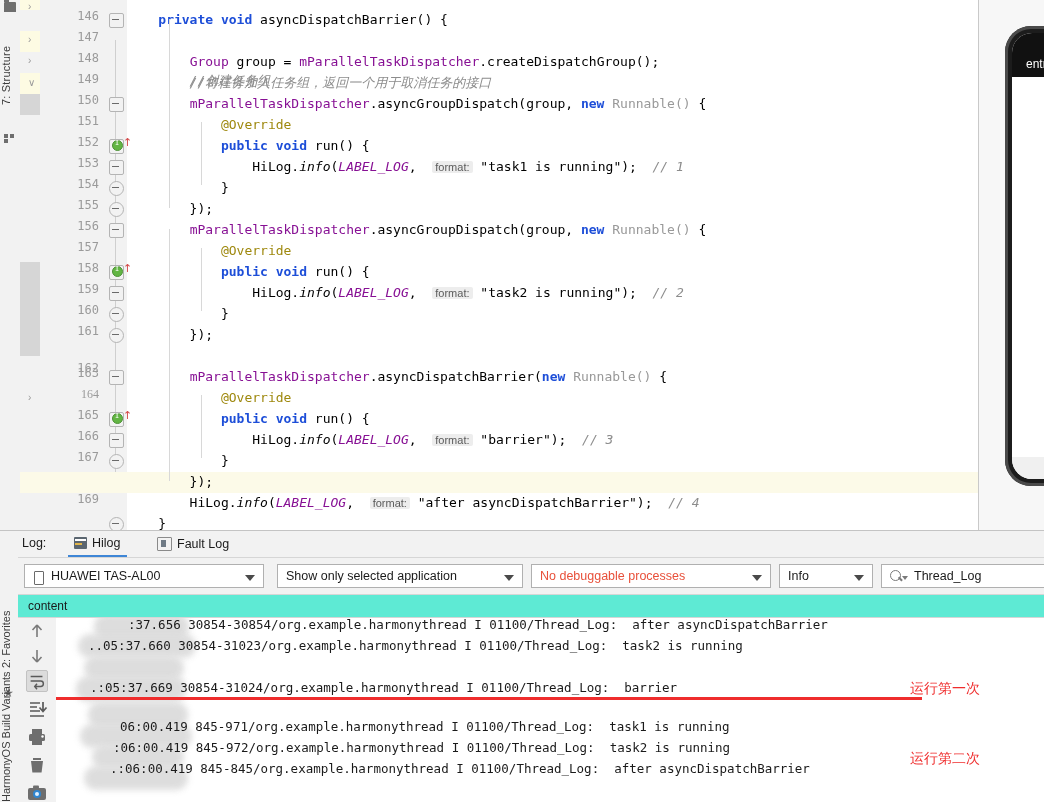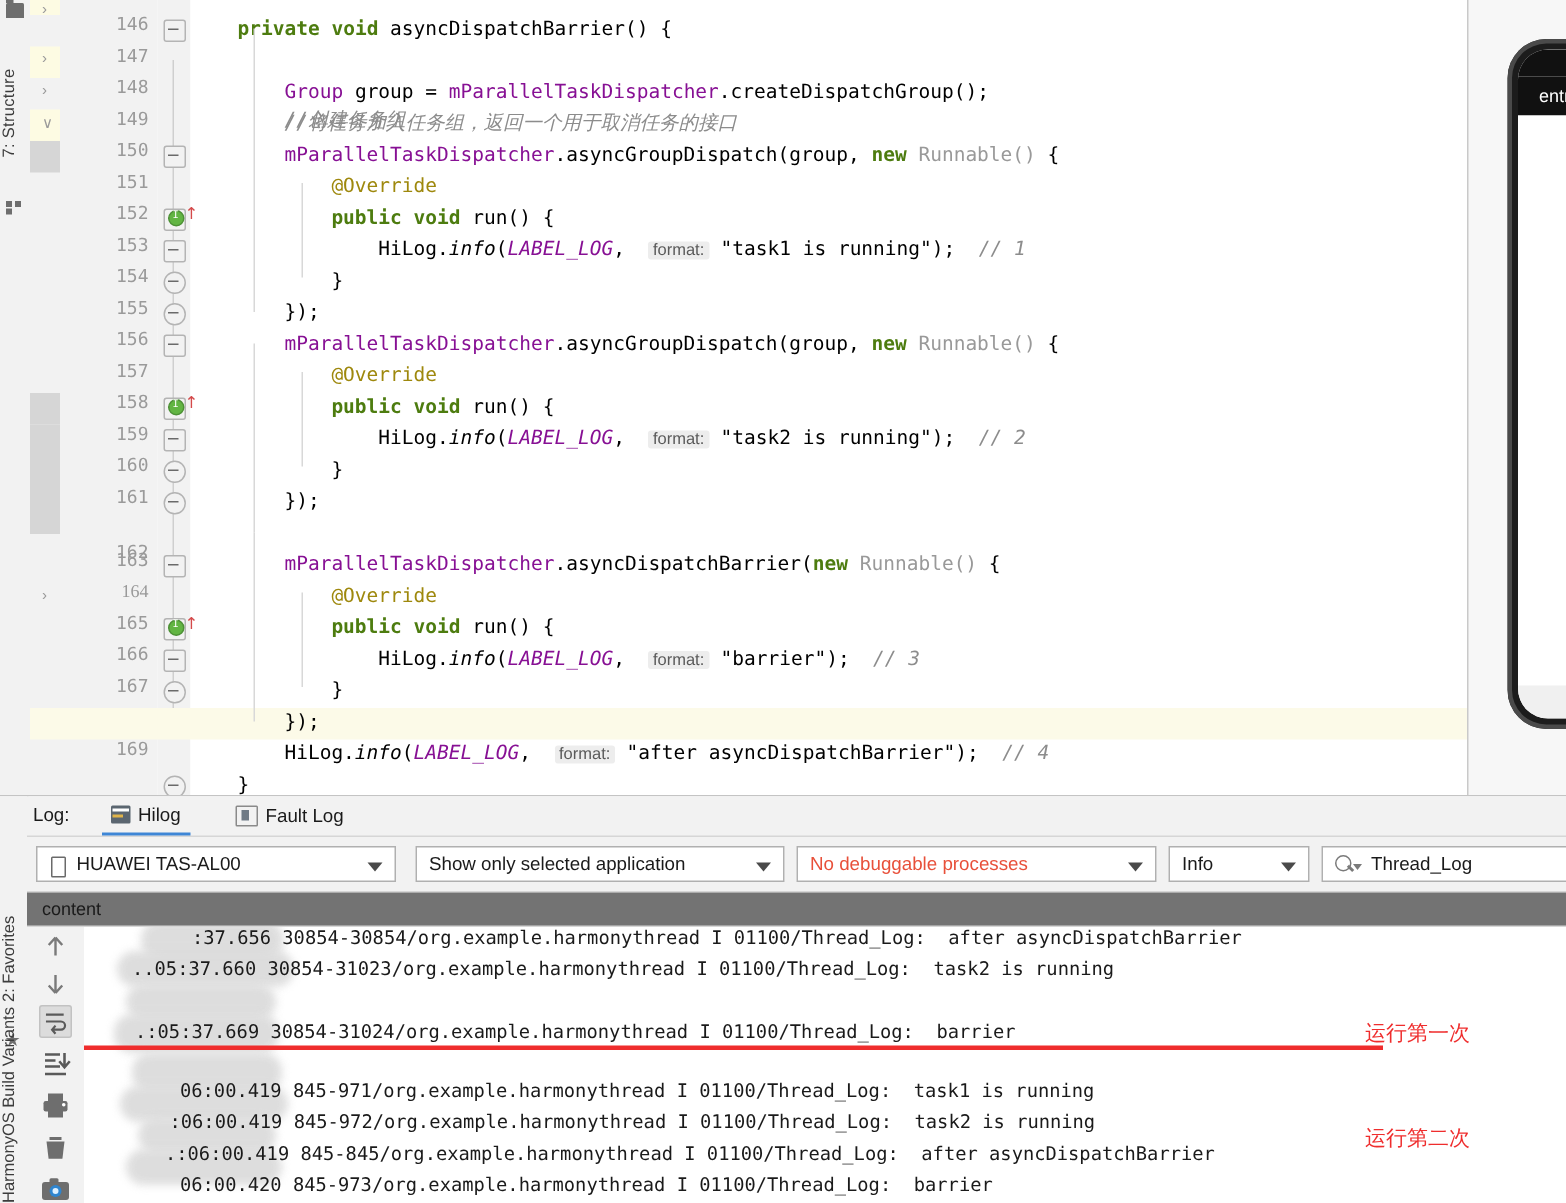--- a/index.html
+++ b/index.html
@@ -76,21 +76,21 @@
 
   .code{
     position:absolute;left:107px;top:0;right:0;height:530px;
     font-family:"DejaVu Sans Mono", monospace;font-size:13px;
     background:#fff;
   }
   .cl{position:absolute;left:0;white-space:pre;line-height:21px;height:21px;}
   .hl-line{position:absolute;left:-107px;right:0;height:21px;background:#fcfae8;z-index:0;}
   .indent-guide{position:absolute;width:1px;background:#d8d8d8;}
 
-  .k{color:#4d7c0f;font-weight:bold;}      
+  .k{color:#1d4ed8;font-weight:bold;}      
   .fieldv{color:#871094;}
   .cmt{color:#8c8c8c;font-style:italic;}
   .anno{color:#9e880d;}
   .grey{color:#999;}
   .ital{font-style:italic;}
   .hint{
     background:#ededed;color:#5a5a5a;font-size:11px;border-radius:2px;
     padding:0 3px;font-family:"Liberation Sans",sans-serif;
   }
 
@@ -182,21 +182,21 @@
     position:absolute;top:6px;height:24px;background:#fff;border:1px solid #b0b0b0;box-sizing:border-box;
   }
   .searchbox .mag{
     position:absolute;left:8px;top:5px;width:9px;height:9px;border:1.6px solid #7a7a7a;border-radius:50%;
   }
   .searchbox .mag:after{content:"";position:absolute;left:7px;top:7px;width:5px;height:1.6px;background:#7a7a7a;transform:rotate(45deg);}
   .searchbox .mcaret{position:absolute;left:20px;top:11px;width:0;height:0;border-left:3px solid transparent;border-right:3px solid transparent;border-top:4px solid #7a7a7a;}
   .searchbox .sv-txt{position:absolute;left:32px;top:4px;font-size:12.5px;color:#1a1a1a;}
 
   .colhdr{
-    position:absolute;left:18px;top:64px;right:0;height:22px;background:#737373;
+    position:absolute;left:18px;top:64px;right:0;height:22px;background:#5eead4;
     border-bottom:1px solid #d6d6d6;
   }
   .colhdr span{position:absolute;left:10px;top:4px;font-size:12px;color:#1a1a1a;}
 
   .logicons{
     position:absolute;left:18px;top:87px;width:38px;height:184px;background:#f2f2f2;
     border-right:1px solid #e2e2e2;
   }
   .lic{position:absolute;left:8px;width:22px;height:22px;color:#6e6e6e;}
   .lic svg{display:block;}
@@ -488,17 +488,16 @@
       <div class="redline" style="left:-18px;top:79px;width:884px;"></div>
 
       <div class="zhnote" style="left:854px;top:62px;">运行第一次</div>
       <div class="zhnote" style="left:854px;top:132px;">运行第二次</div>
     <div class="logline" style="top: -4px; left: 72px;">:37.656 30854-30854/org.example.harmonythread I 01100/Thread_Log:  after asyncDispatchBarrier</div>
         <div class="logline" style="top: 17px; left: 32px;">..05:37.660 30854-31023/org.example.harmonythread I 01100/Thread_Log:  task2 is running</div>
         <div class="logline" style="top: 59px; left: 34px;">.:05:37.669 30854-31024/org.example.harmonythread I 01100/Thread_Log:  barrier</div>
         <div class="logline" style="top: 98px; left: 64px;">06:00.419 845-971/org.example.harmonythread I 01100/Thread_Log:  task1 is running</div>
         <div class="logline" style="top: 119px; left: 57px;">:06:00.419 845-972/org.example.harmonythread I 01100/Thread_Log:  task2 is running</div>
         <div class="logline" style="top: 140px; left: 54px;">.:06:00.419 845-845/org.example.harmonythread I 01100/Thread_Log:  after asyncDispatchBarrier</div>
-        <div class="logline" style="top: 161px; left: 64px;">06:00.420 845-973/org.example.harmonythread I 01100/Thread_Log:  barrier</div>
       </div>
 
   </div>
 </div>
 
 </body></html>

